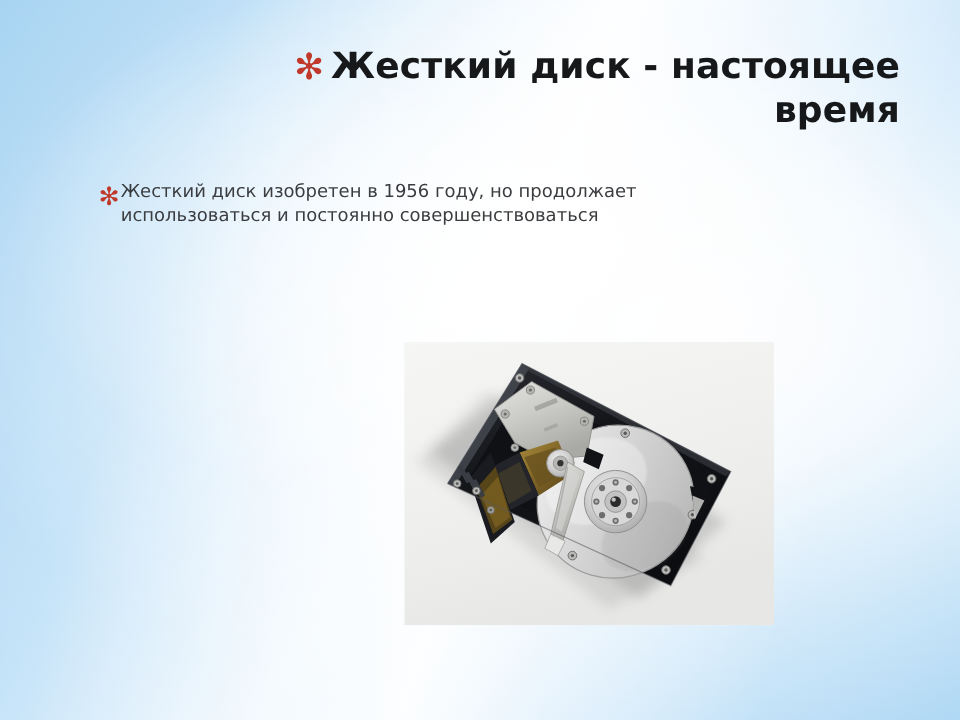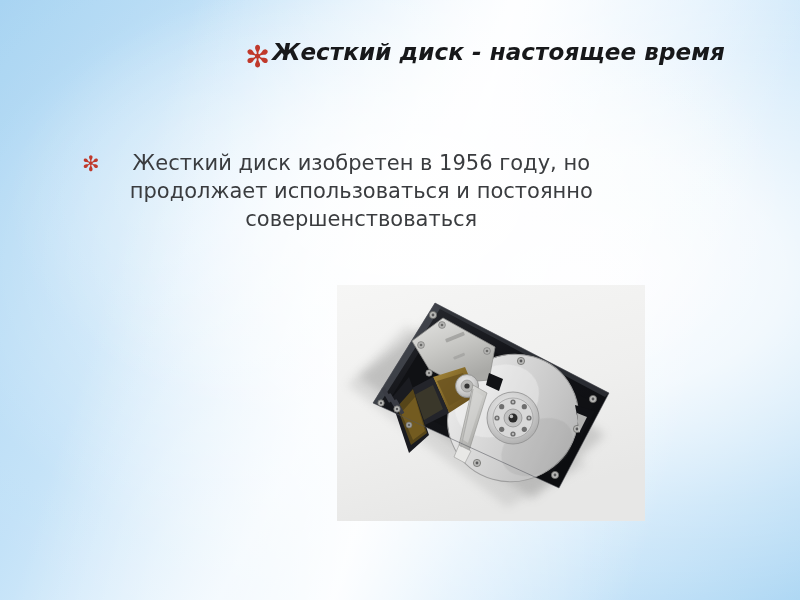--- a/index.html
+++ b/index.html
@@ -57,50 +57,49 @@
   .bullet-star {
     flex: 0 0 auto;
     color: #c0392b;
     font-size: 30px;
     line-height: 1;
     margin-top: 4px;
     user-select: none;
   }
   .title-text {
     flex: 1 1 auto;
-    text-align: left;
-    font-size: 23px;
+    text-align: right;
+    font-size: 30px;
     font-weight: 700;
     line-height: 1.22;
     color: #17181a;
     letter-spacing: 0.1px;
     padding-left: 2px;
-    font-style: italic;
   }
 
   
   .body-block {
     position: absolute;
     left: 82px;
     top: 150px;
     width: 540px;
     display: flex;
     align-items: flex-start;
   }
   .body-block .bullet-star {
     font-size: 21px;
     margin-top: 4px;
     color: #c0392b;
   }
   .body-text {
     flex: 1 1 auto;
-    font-size: 21px;
+    font-size: 15px;
     line-height: 1.33;
     color: #3a3c3f;
-    text-align: center;
+    text-align: left;
     padding-left: 1px;
   }
 
   
   .photo {
     position: absolute;
     left: 337px;
     top: 285px;
     width: 308px;
     height: 236px;

